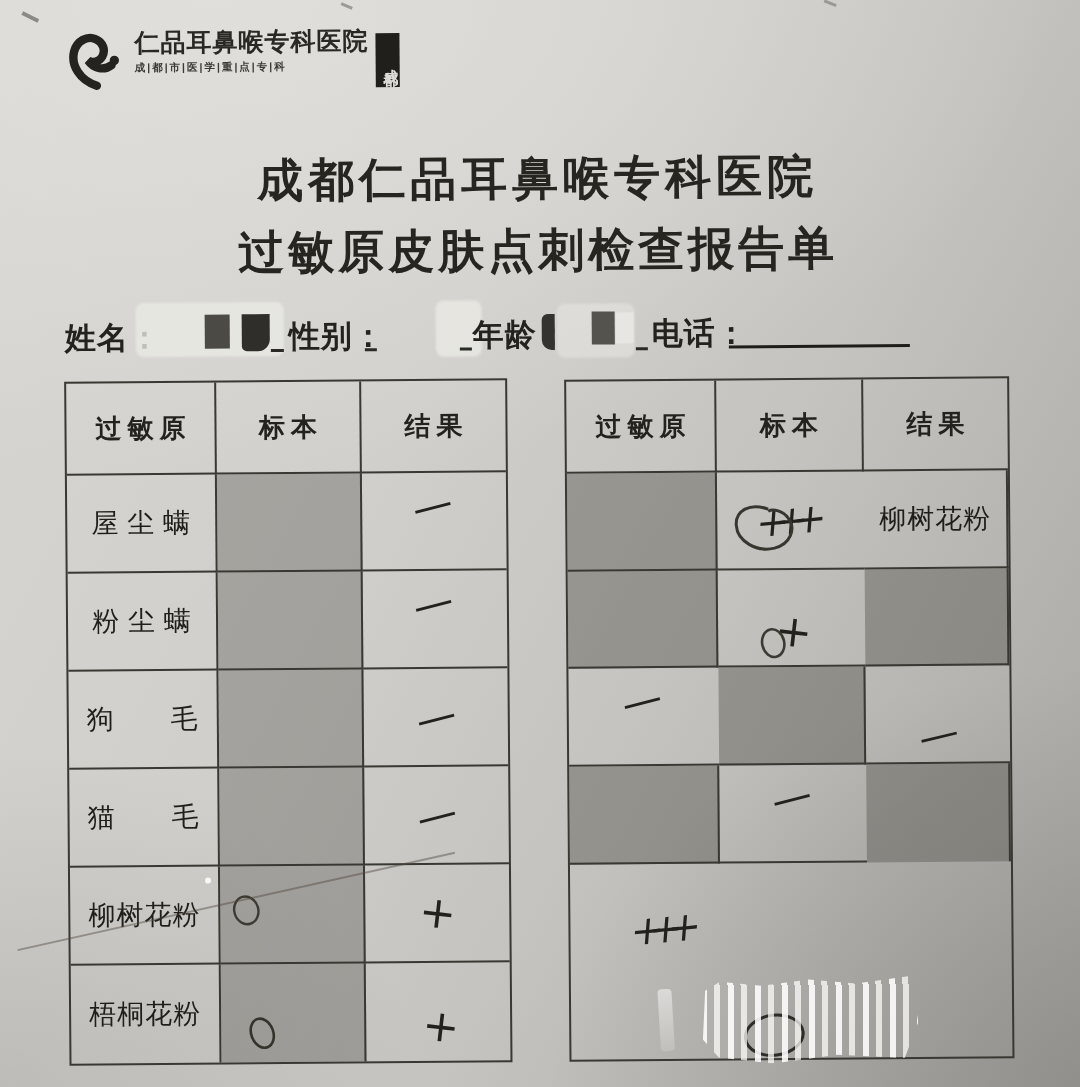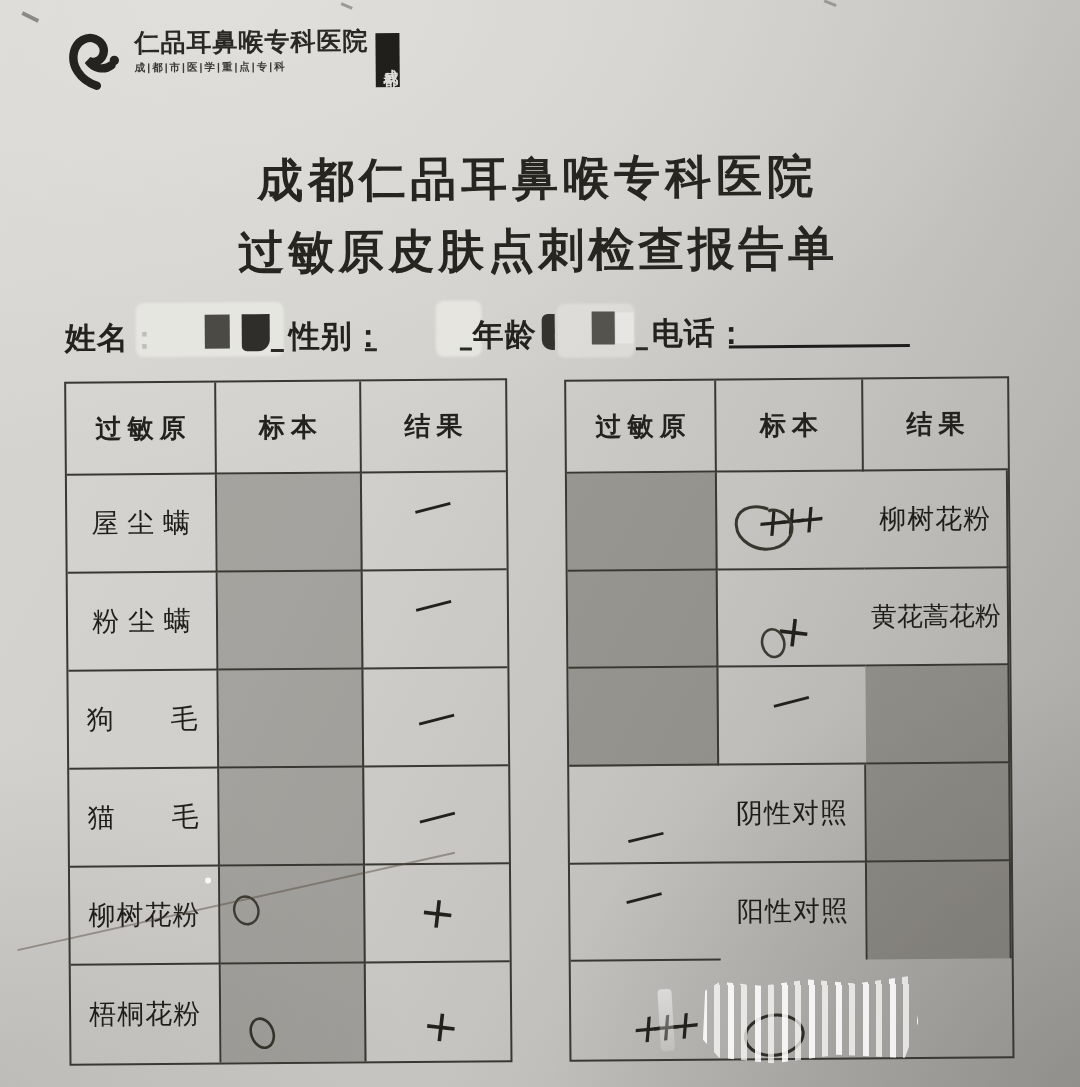--- a/index.html
+++ b/index.html
@@ -175,38 +175,35 @@
     <div class="cell c3">
         <span class="mk mk-pos3">+++</span>
       </div>
 
     <div class="cell ac">柳树花粉</div>
     <div class="cell sc"></div>
     <div class="cell c3">
         <span class="mk mk-pos pos-dn">+</span>
       </div>
 
-    <div class="cell ac" style="letter-spacing:0;font-size:26px">黄花蒿花粉</div>
     <div class="cell sc"></div>
     <div class="cell c3">
         <span class="mk mk-neg up">—</span>
       </div>
 
     <div class="cell sc"></div>
     <div class="cell c3">
         <span class="mk mk-neg dn">—</span>
       </div>
 
-    <div class="cell ac">阴性对照</div>
-    <div class="cell sc"></div>
-    <div class="cell c3">
-        <span class="mk mk-neg up">—</span>
-      </div>
-
-    <div class="cell ac rlast">阳性对照</div>
+    <div class="cell sc"></div>
+    <div class="cell c3">
+        <span class="mk mk-neg up">—</span>
+      </div>
+
     <div class="cell sc rlast"></div>
     <div class="cell c3 rlast">
         <span class="mk mk-pos3 p3-dn">+++</span>
       </div>
   </div>
 
   <svg class="overlay-svg" width="1080" height="1087" viewBox="0 0 1080 1087">
 
     <path d="M768 511 C 750 504 735 512 736 527 C 737 543 756 554 774 550 C 790 546 796 531 788 520 C 783 513 773 510 768 513" fill="none" stroke="#38372f" stroke-width="3"></path>
 

